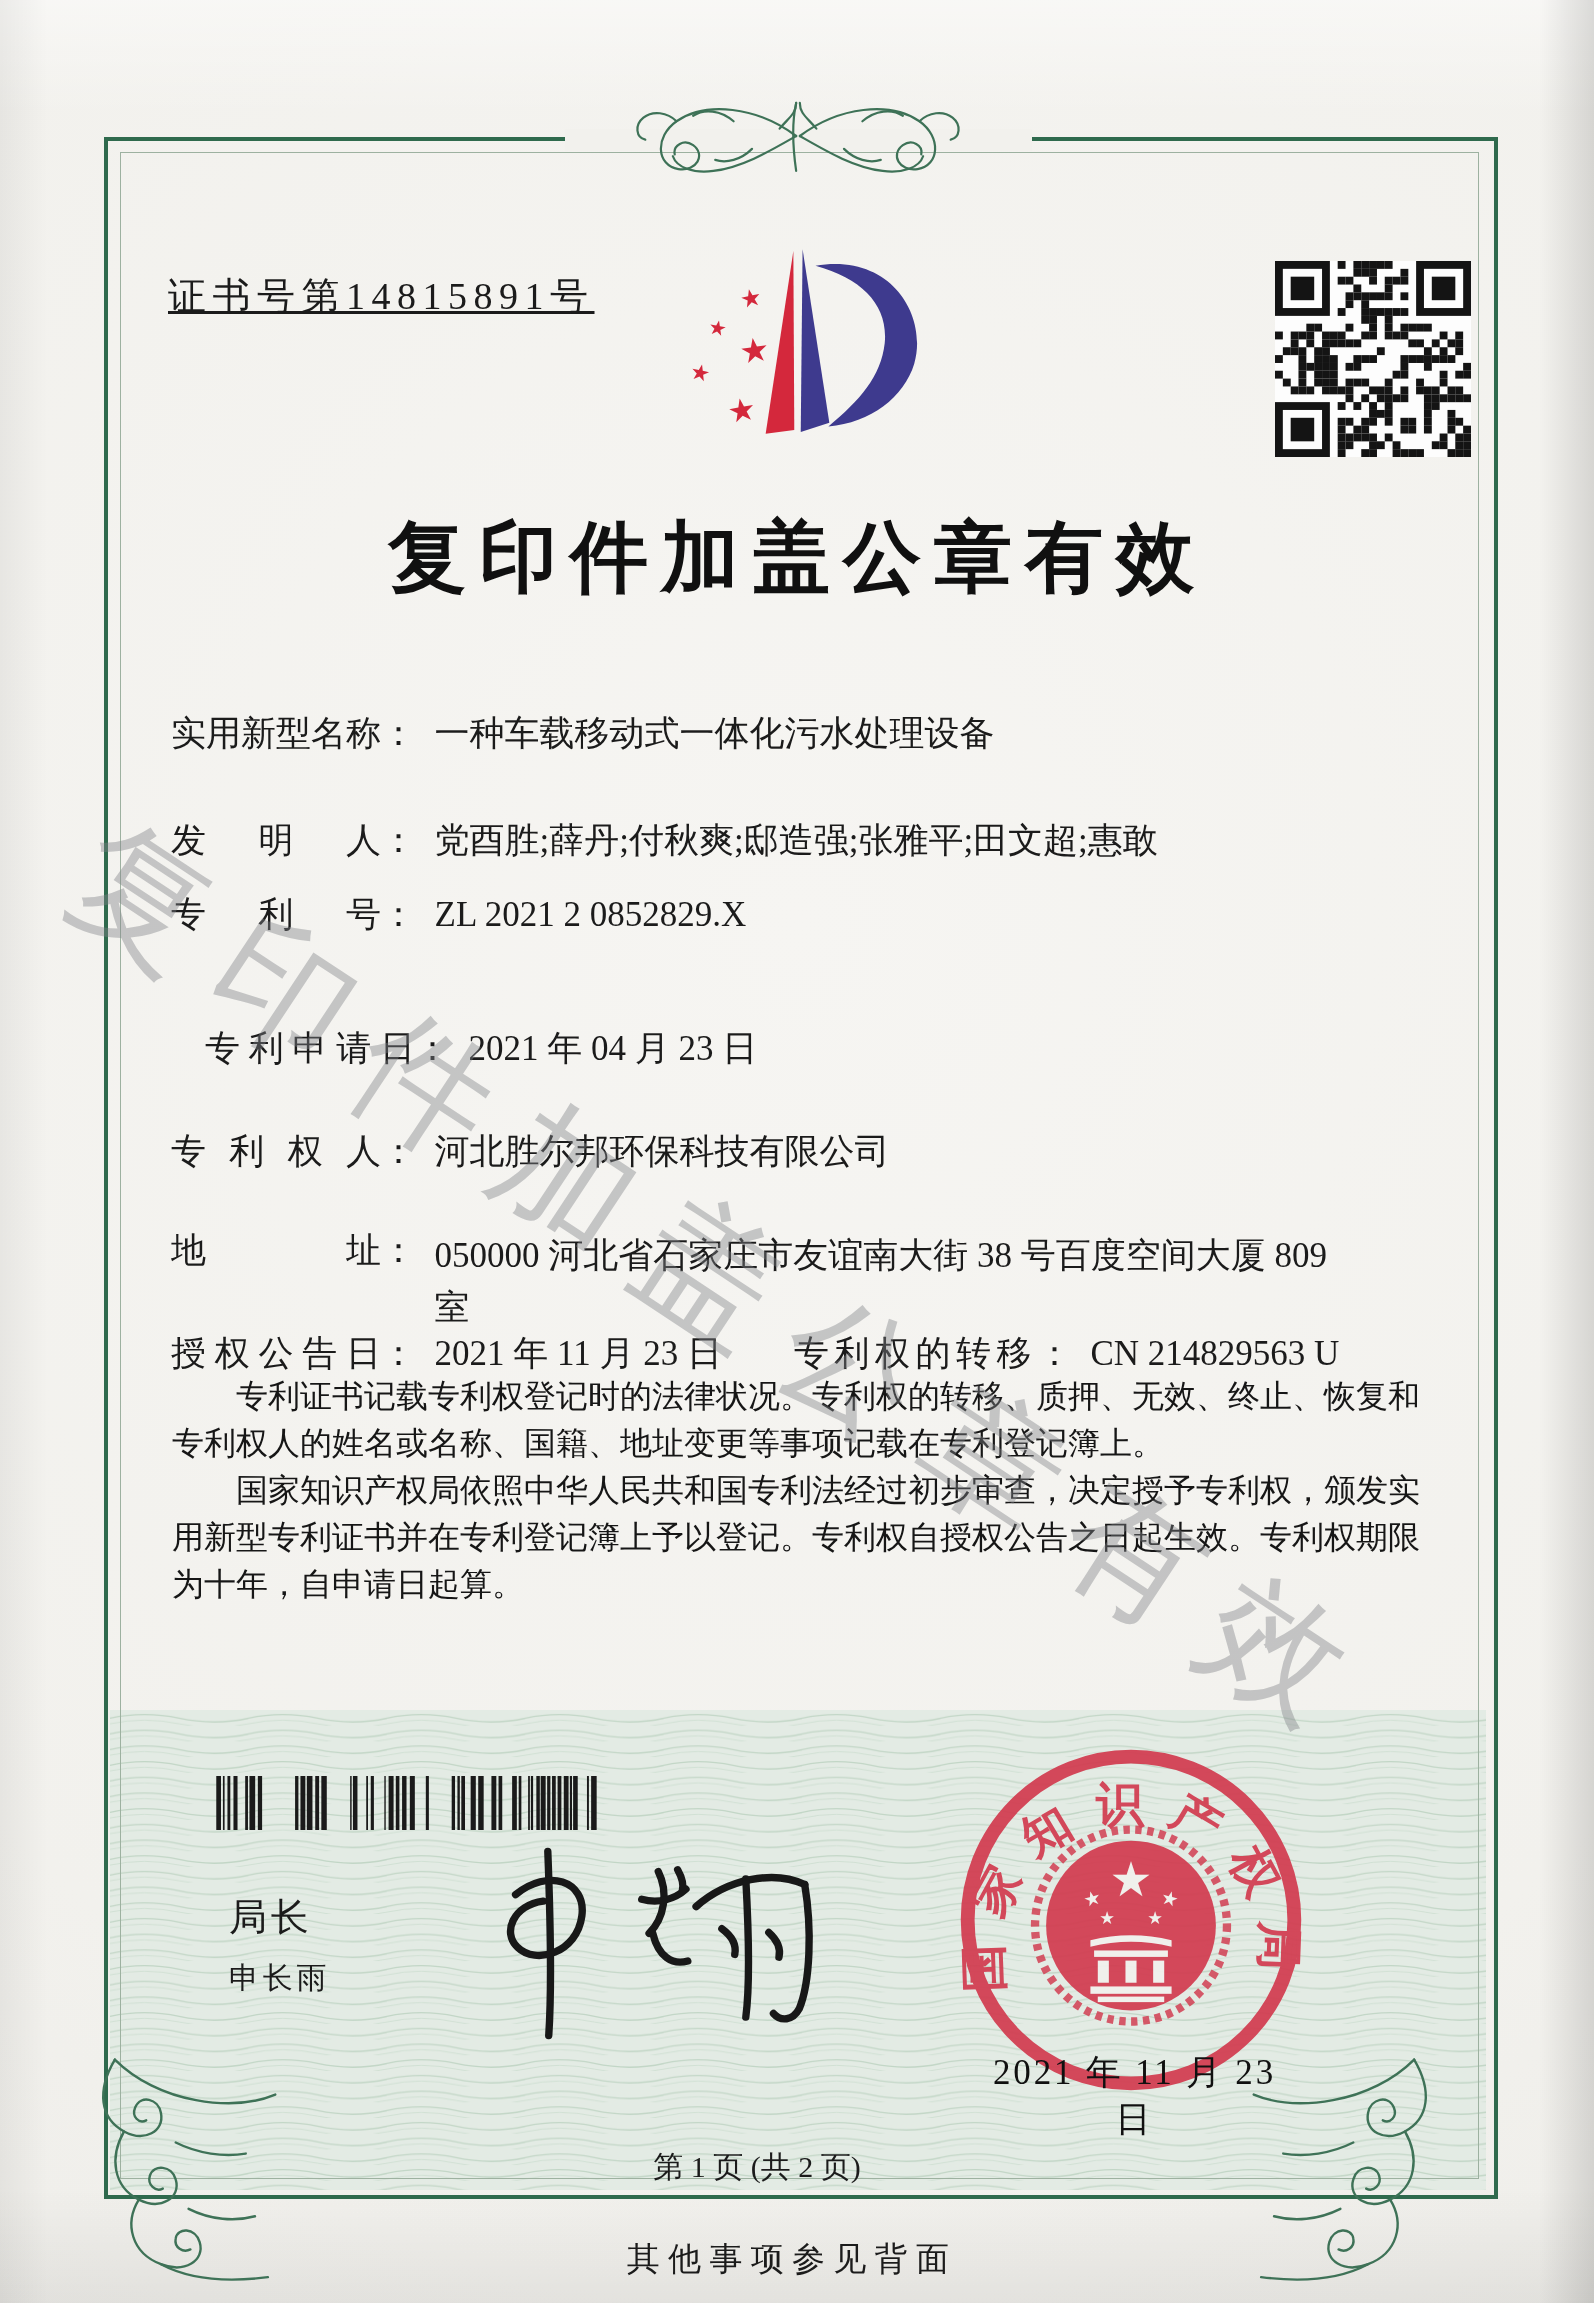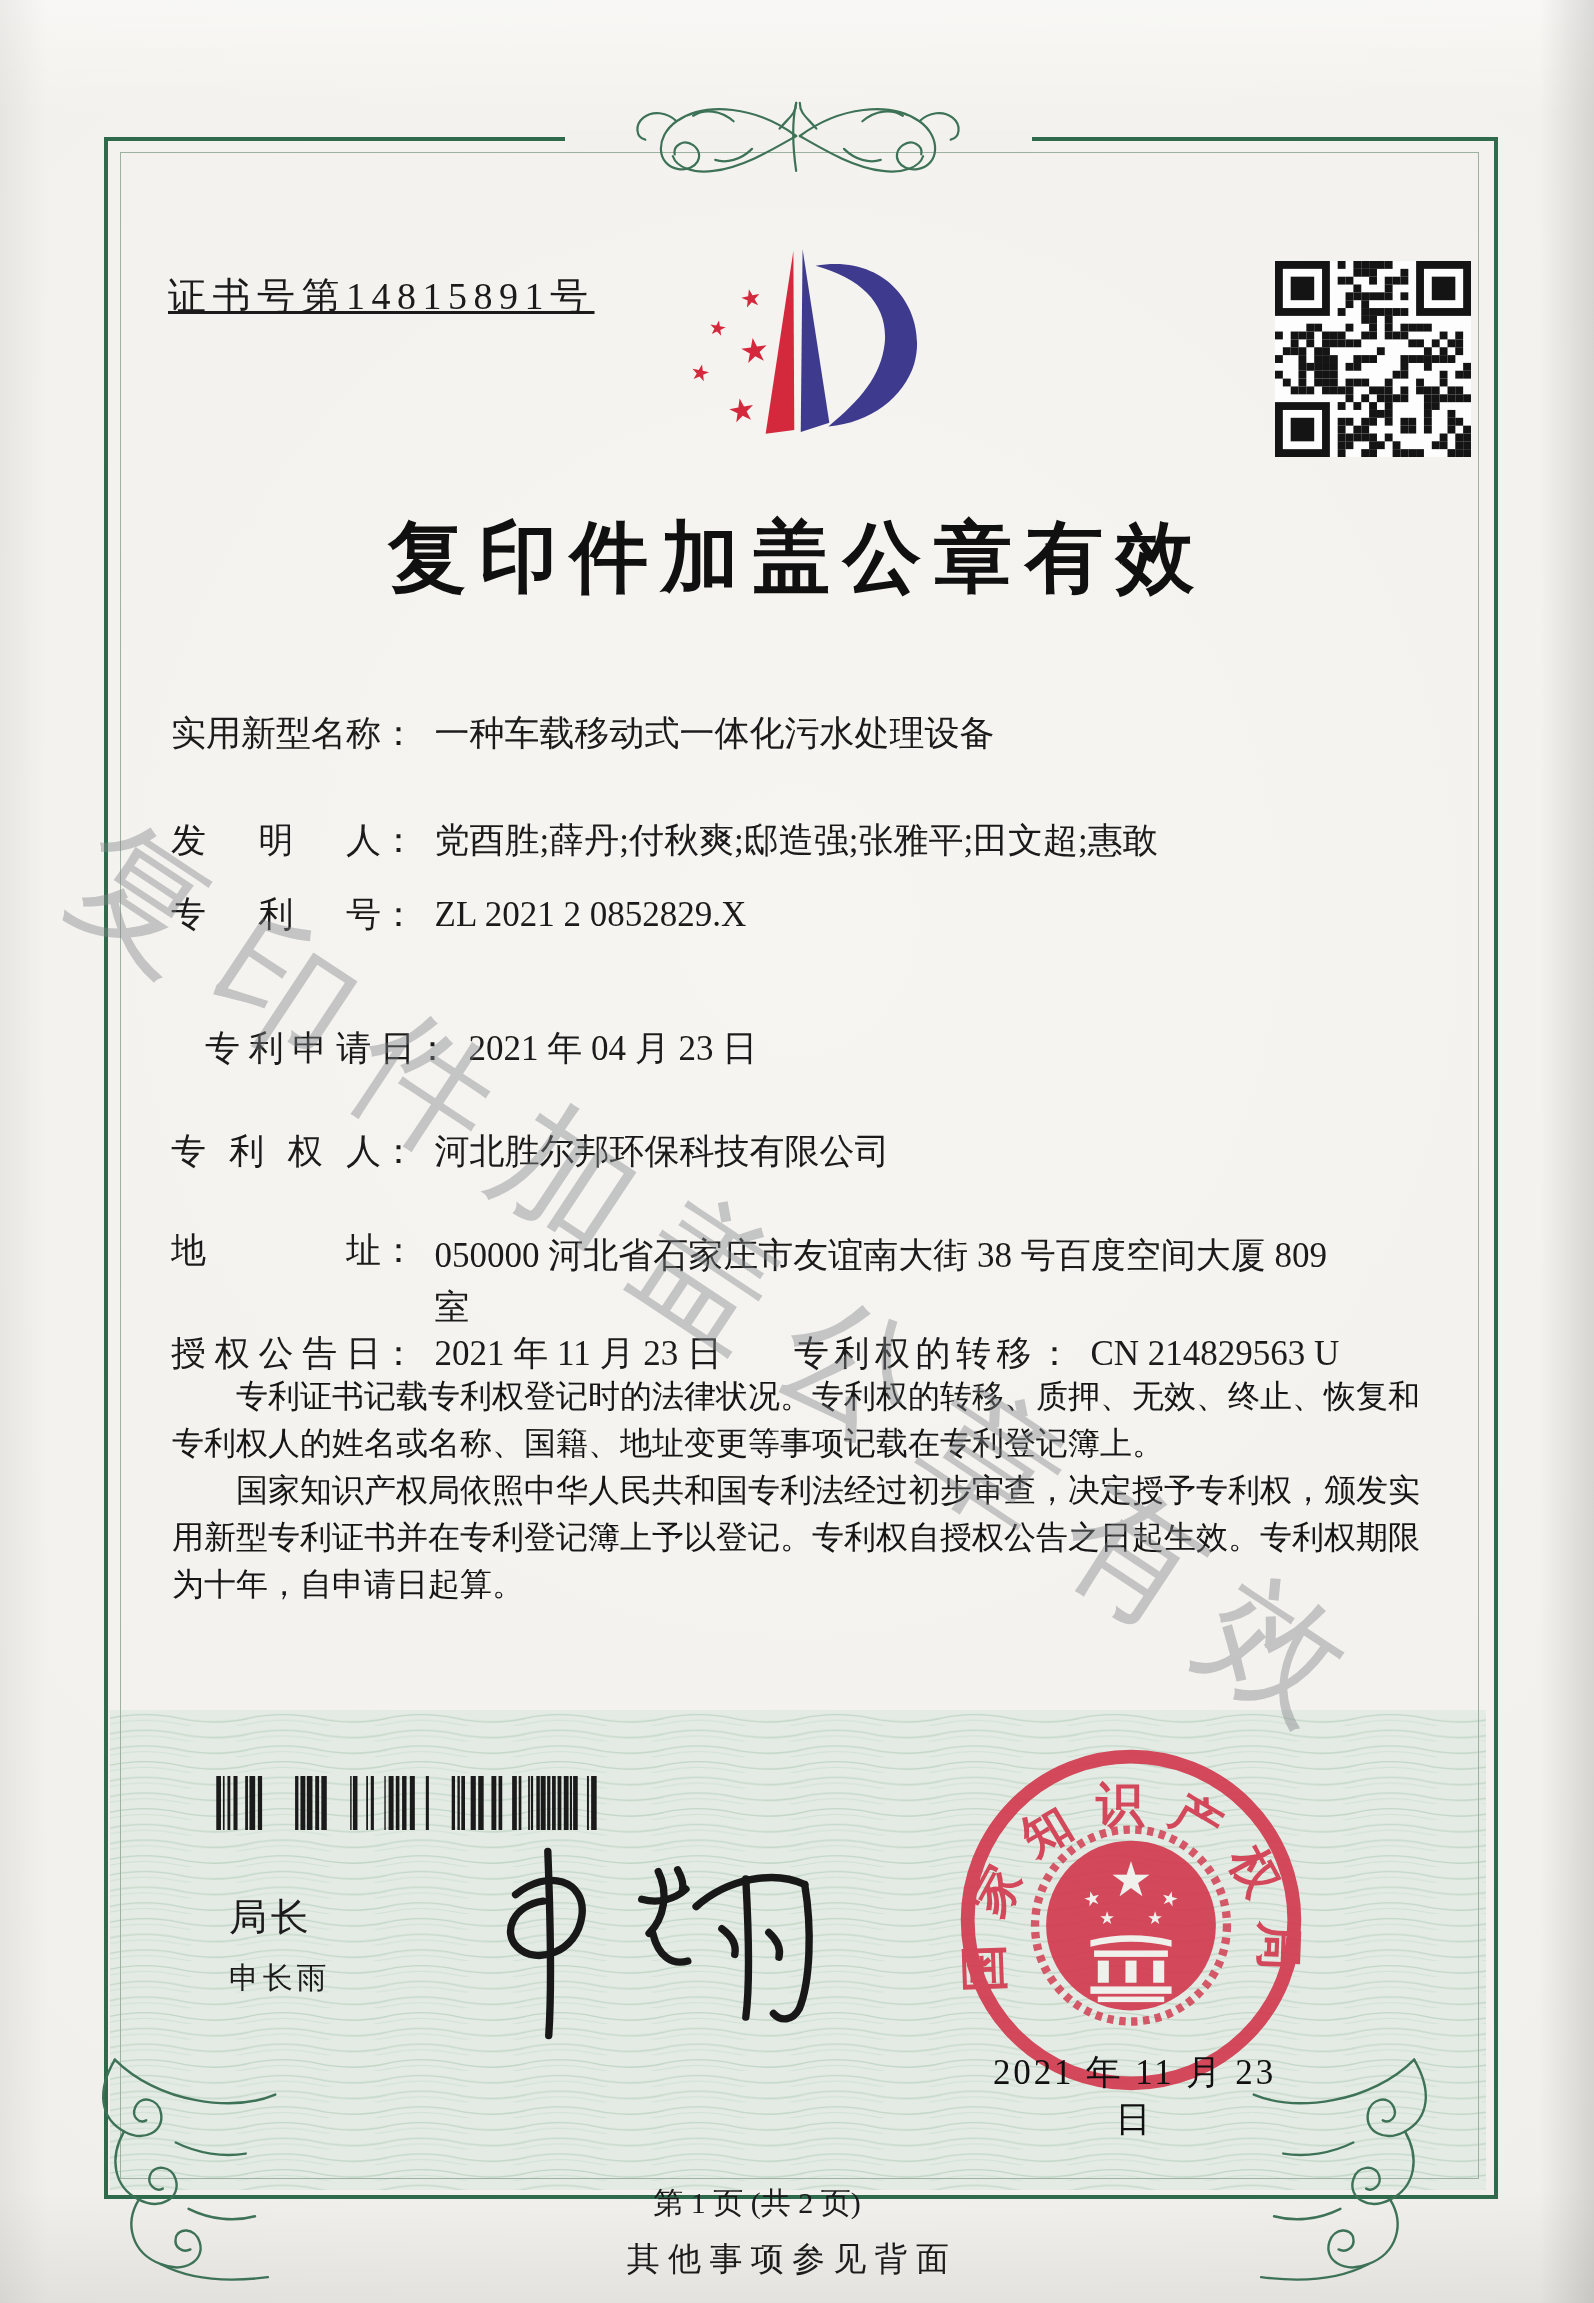--- a/index.html
+++ b/index.html
@@ -43,21 +43,21 @@
   .paras{left:172px;top:1373px;width:1255px;font-size:32px;line-height:47px;z-index:5;color:#161616;}
   .paras p{margin:0;text-indent:2em;}
   
   .barcode{left:205px;top:1776px;width:401px;height:54px;z-index:5;}
   .director-title{left:229px;top:1892px;font-size:38px;letter-spacing:3.7px;z-index:5;}
   .director-name{left:229px;top:1958px;font-size:30px;letter-spacing:3.7px;z-index:5;}
   .signature{left:460px;top:1844px;width:369px;height:198px;z-index:6;}
   .seal{left:952px;top:1741px;width:358px;height:358px;z-index:6;opacity:.93;}
   .seal-date{left:972px;top:2049px;width:325px;text-align:center;font-size:35px;
              letter-spacing:2.8px;color:#101010;z-index:7;}
-  .page-num{left:388px;top:2147px;width:738px;text-align:center;font-size:30px;z-index:5;margin-top:36px;}
+  .page-num{left:388px;top:2147px;width:738px;text-align:center;font-size:30px;z-index:5;}
   .back-note{left:0;top:2237px;width:1584px;text-align:center;font-size:33px;letter-spacing:8.3px;z-index:5;}
   
   .watermark{left:135px;top:784px;font-size:137px;letter-spacing:33px;white-space:nowrap;
              color:rgba(128,130,137,.42);transform:rotate(33.5deg);transform-origin:0 0;
              z-index:8;pointer-events:none;font-family:"Liberation Sans","DejaVu Sans",sans-serif;}
 </style>
 </head>
 <body>
 
 <div class="page">

